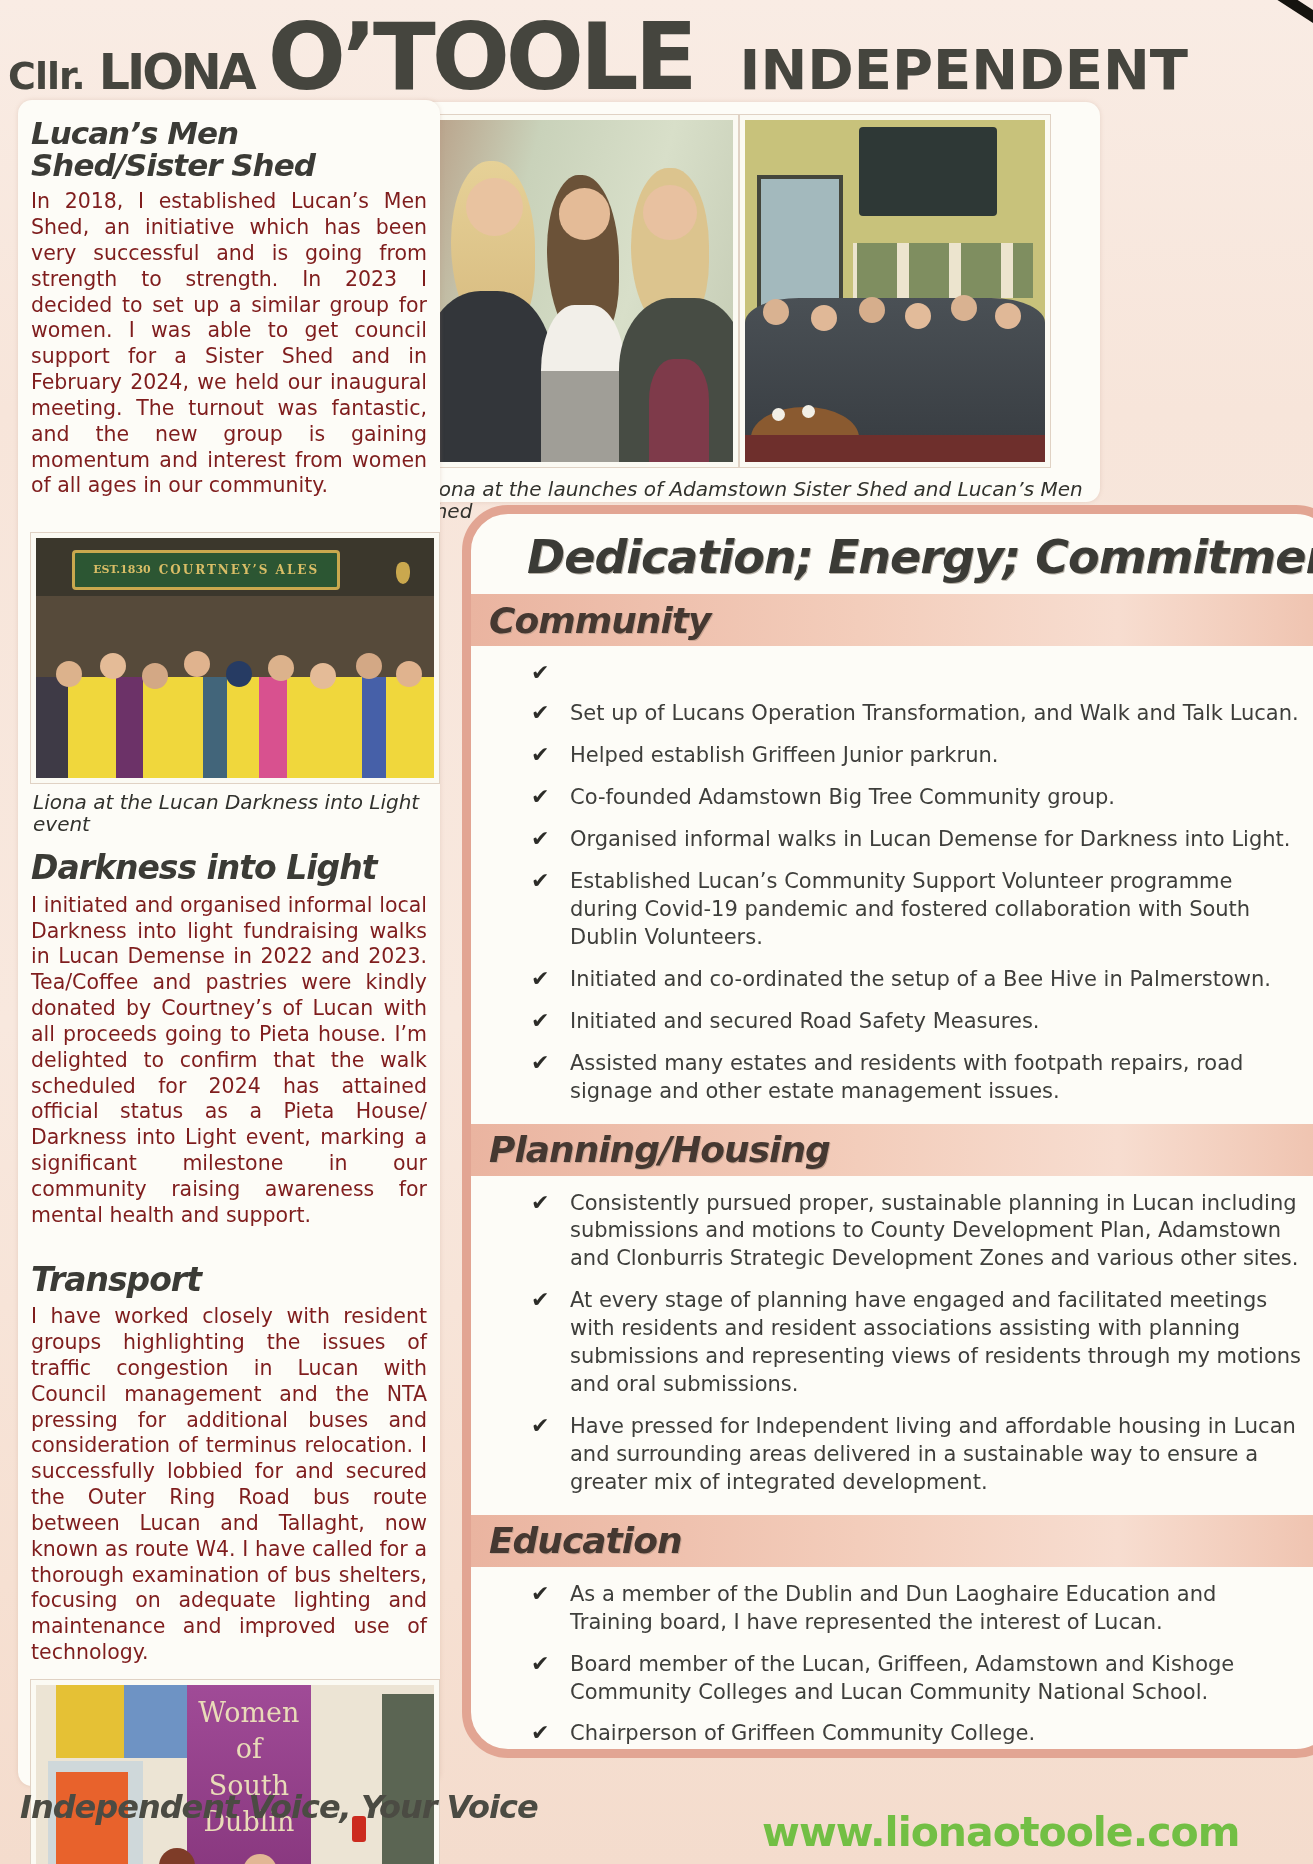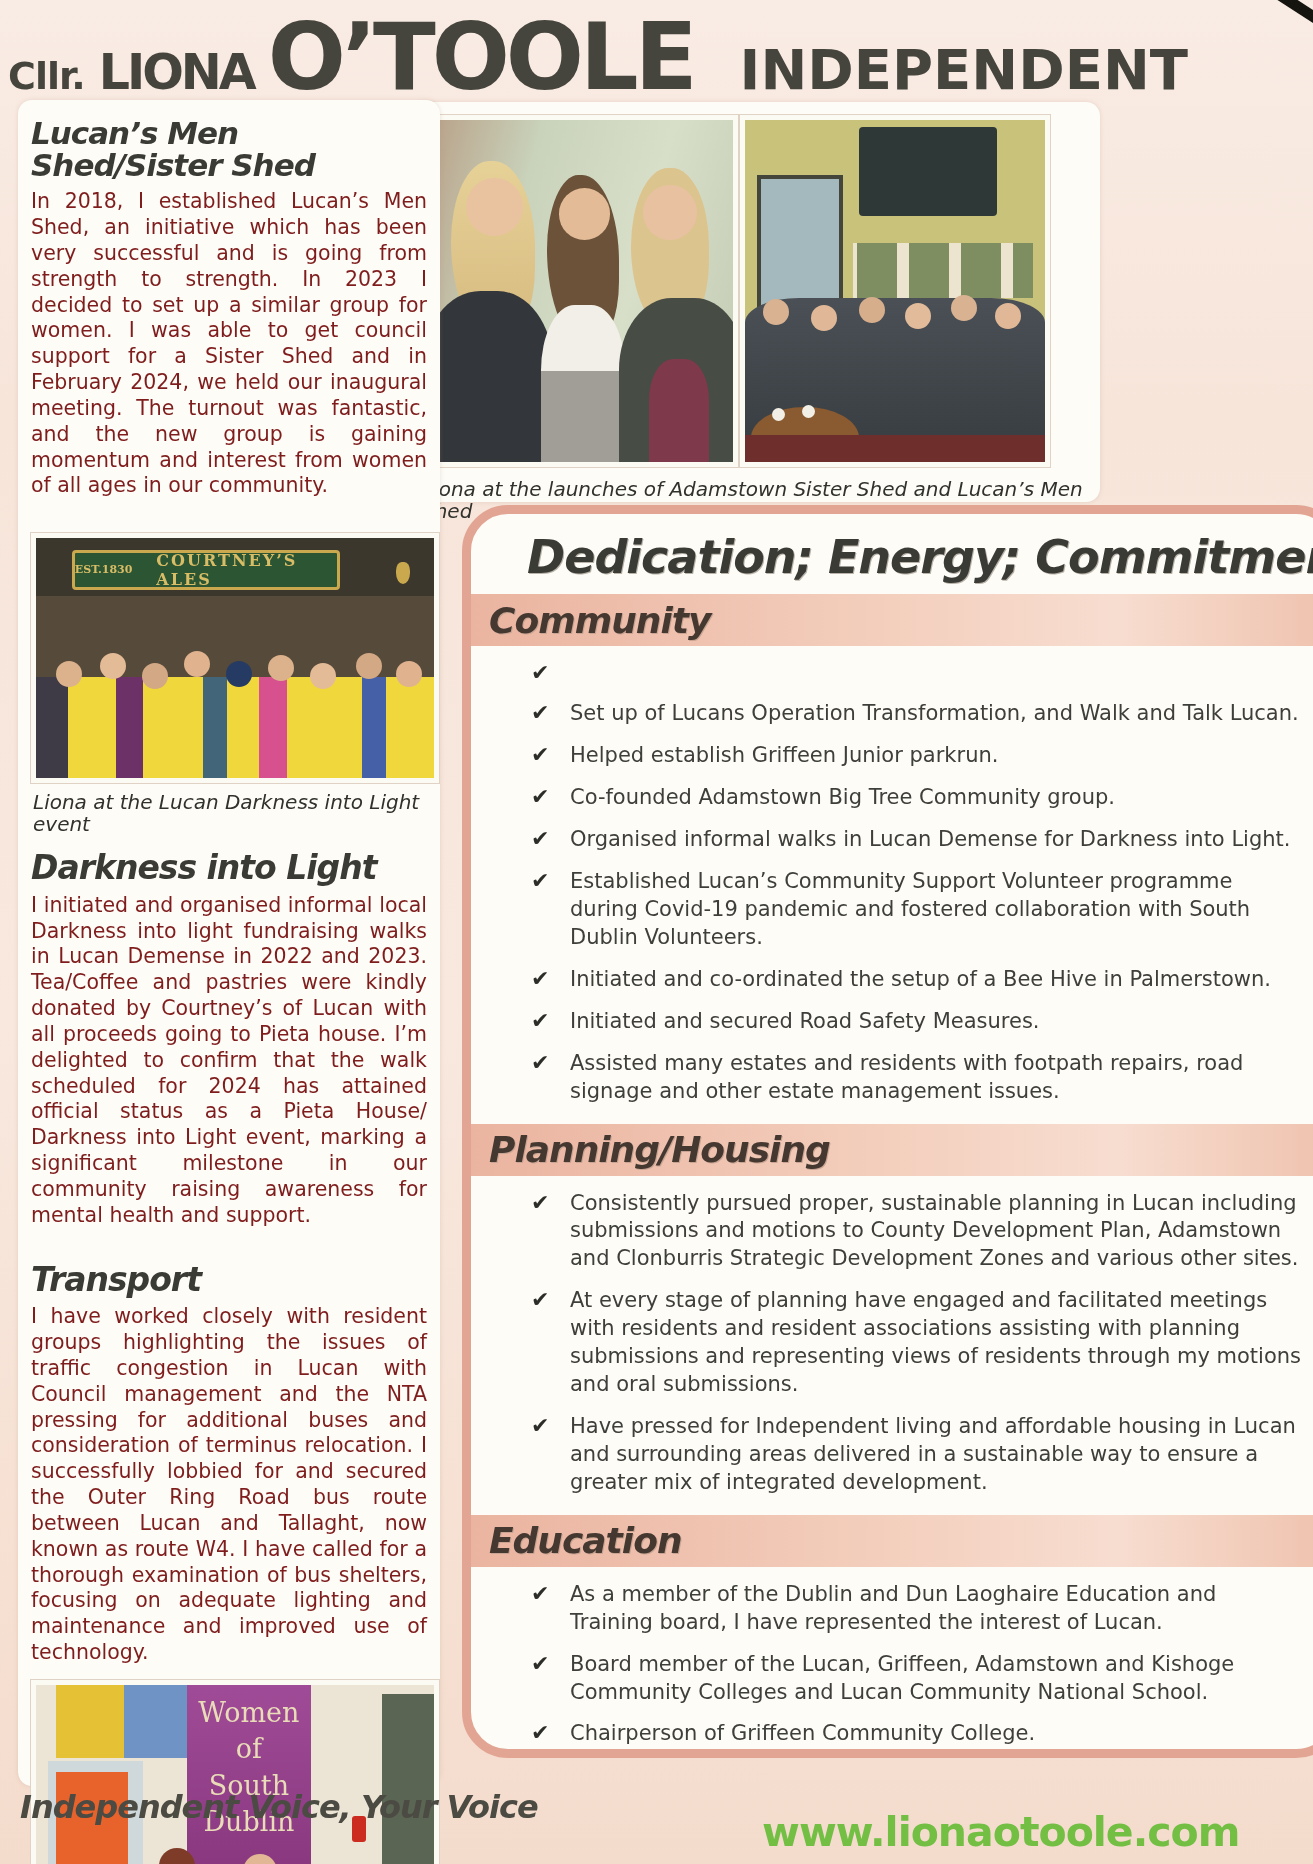--- a/index.html
+++ b/index.html
@@ -47,23 +47,23 @@
   .pb-crowd{left:0;bottom:8%;width:100%;height:40%;background:linear-gradient(#4a5055,#3a3f44);border-radius:18% 18% 0 0;}
   .pb-heads{left:6%;bottom:40%;width:26px;height:26px;border-radius:50%;background:#d9b291;
     box-shadow:48px 6px 0 #e0b897,96px -2px 0 #d6ae8c,142px 4px 0 #e2bb9a,188px -4px 0 #d9b291,232px 4px 0 #e0b897;}
   .pb-table{left:2%;bottom:-2%;width:36%;height:18%;background:#8a5a30;border-radius:50% 50% 0 0;}
   .pb-mug1{left:9%;bottom:12%;width:13px;height:13px;background:#f2efe6;border-radius:50%;}
   .pb-mug2{left:19%;bottom:13%;width:13px;height:13px;background:#f2efe6;border-radius:50%;}
   .pb-floor{left:0;bottom:0;width:100%;height:8%;background:#6e2f2c;}
   #photoC{width:398px;height:240px;margin-top:34px;background:#564a3a;}
   .pc-roof{left:0;top:0;width:100%;height:24%;background:#3b372c;}
   .pc-sign{left:9%;top:5%;width:66%;height:14%;background:#2c5633;border:3px solid #caa84e;border-radius:4px;
-    display:flex;align-items:center;justify-content:center;gap:24px;color:#d9bd66;font-family:"DejaVu Serif","Liberation Serif",serif;font-weight:bold;}
+    display:flex;align-items:center;justify-content:center;gap:8px;color:#d9bd66;font-family:"DejaVu Serif","Liberation Serif",serif;font-weight:bold;}
   .pc-sign .est{font-size:11px;}
-  .pc-sign .nm{font-size:16px;letter-spacing:2px;}
+  .pc-sign .nm{font-size:12px;letter-spacing:2px;}
   .pc-lamp{right:6%;top:10%;width:14px;height:22px;background:#caa84e;border-radius:40% 40% 50% 50%;}
   .pc-crowd{left:0;bottom:0;width:100%;height:42%;
     background:linear-gradient(90deg,#3e3a46 0 8%,#f0d73c 8% 20%,#6c3268 20% 27%,#f0d73c 27% 42%,#42657a 42% 48%,#f0d73c 48% 56%,#d8518f 56% 63%,#f0d73c 63% 82%,#4660a8 82% 88%,#f0d73c 88% 100%);}
   .pc-heads{left:5%;bottom:38%;width:26px;height:26px;border-radius:50%;background:#dcb28c;
     box-shadow:44px -8px 0 #e4bb97,86px 2px 0 #d3a férfi;} 
   .pc-heads{box-shadow:44px -8px 0 #e4bb97,86px 2px 0 #d3a885,128px -10px 0 #e0b38e,170px 0 0 #263b63,212px -6px 0 #dcb28c,254px 2px 0 #e4bb97,300px -8px 0 #d3a885,340px 0 0 #e0b38e;}
   #photoD{width:398px;height:292px;margin-top:14px;background:#ece4d4;}
   .pd-yellow{left:5%;top:0;width:17%;height:25%;background:#e5c135;}
   .pd-blue{left:22%;top:0;width:17%;height:25%;background:#6e93c4;}
   .pd-doorframe{left:3%;top:26%;width:24%;height:58%;background:#cfd8da;}

